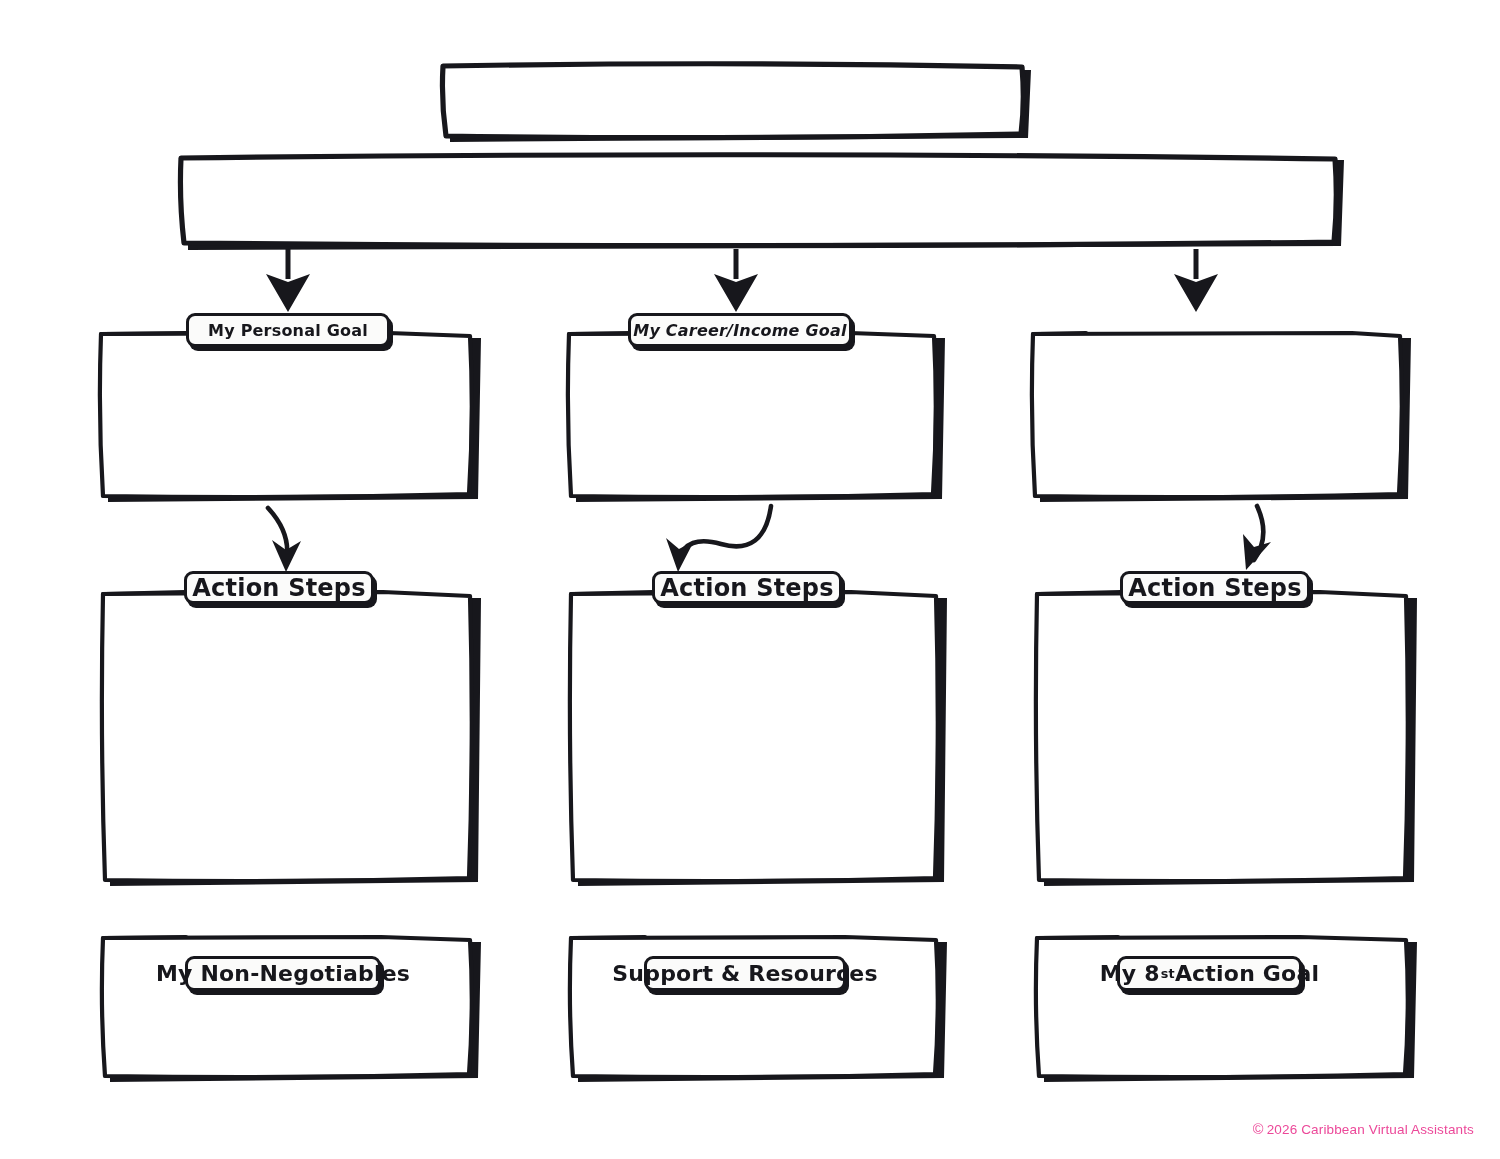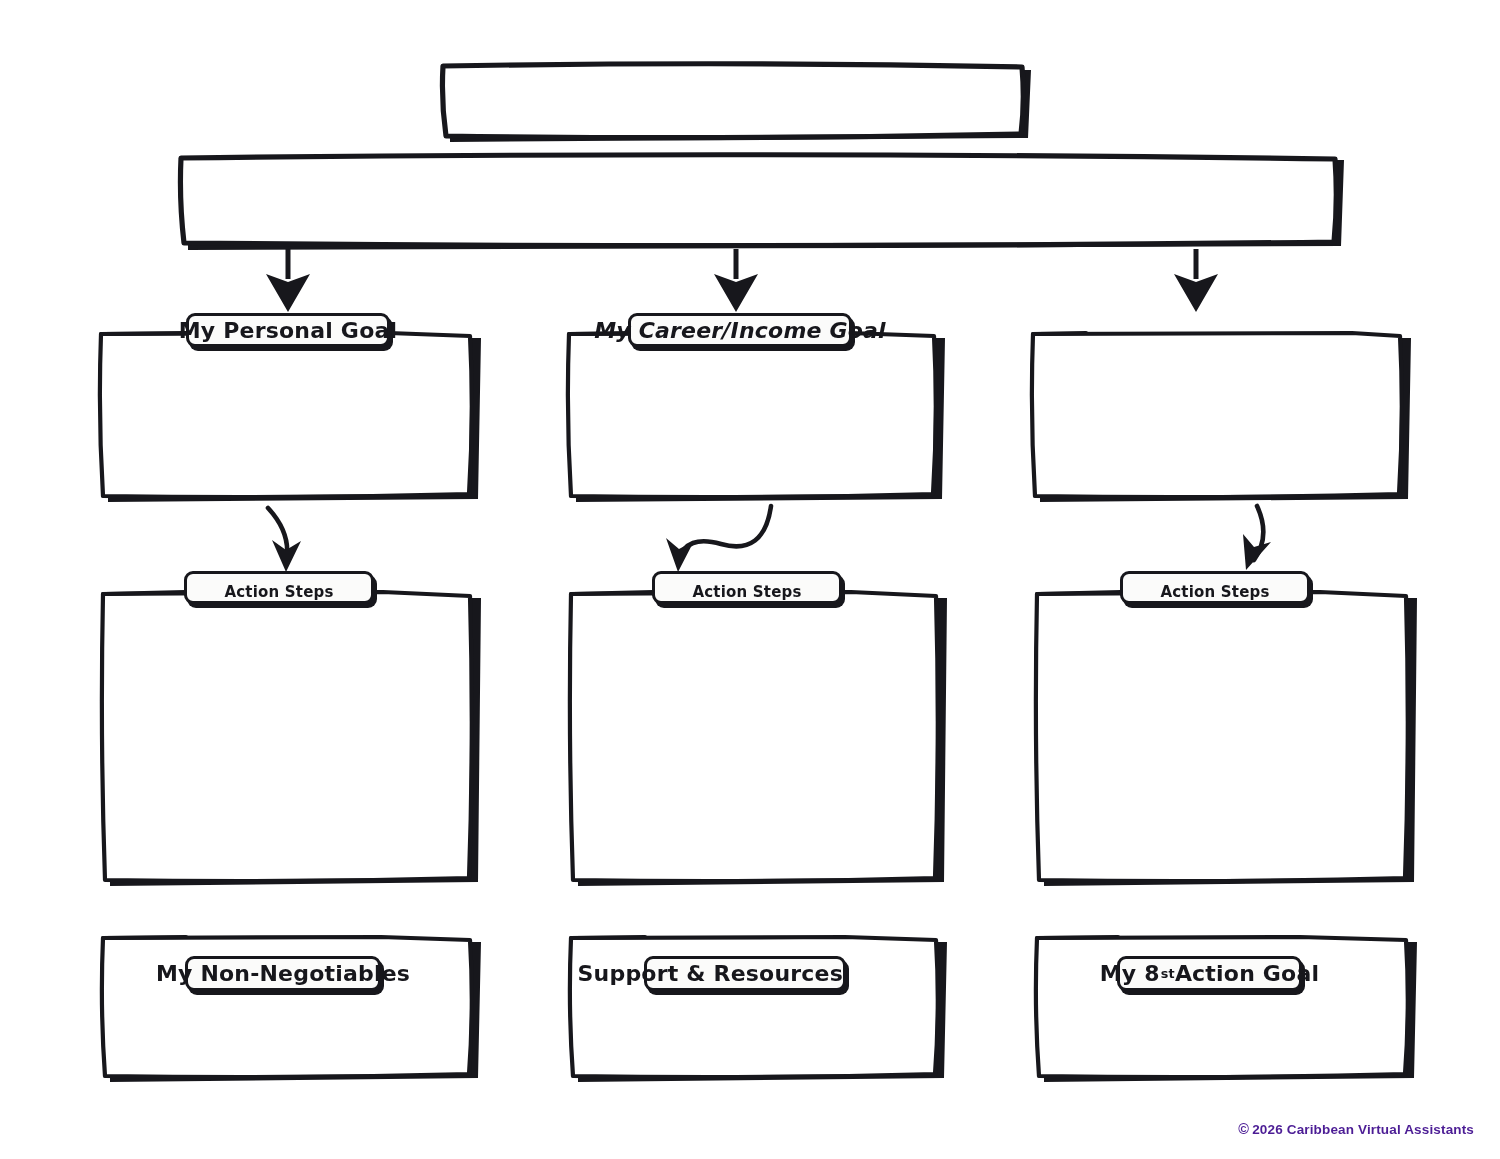--- a/index.html
+++ b/index.html
@@ -49,44 +49,43 @@
     box-shadow: 3px 4px 0 0 #17171c;
   }
   .tab .sup {
     font-size: 0.58em;
     vertical-align: super;
     line-height: 0;
     margin-left: 1px;
   }
 
   
-  .tab.t-goal    { height: 34px; font-size: 22px; justify-content: center; }
-  .tab.t-action  { height: 33px; font-size: 15px; align-items: flex-end; }
+  .tab.t-goal    { height: 34px; font-size: 16px; justify-content: center; }
+  .tab.t-action  { height: 33px; font-size: 24px; }
   .tab.t-bottom  { height: 35px; font-size: 22px; margin-top: 48px; }
 
   
   .field {
     position: absolute;
     background: transparent;
     z-index: 4;
     cursor: text;
   }
 
   
   #footer-credit {
     position: absolute;
     right: 26px;
     bottom: 22px;
     font-family: "Liberation Sans", sans-serif;
     font-size: 13.5px;
-    color: #4c1d95;
+    color: #ec4899;
     letter-spacing: 0.15px;
     white-space: nowrap;
     z-index: 7;
-    font-weight: bold;
   }
   #footer-credit .c-mark {
     font-size: 14.5px;
     margin-right: 3px;
   }
 </style>
 </head>
 <body>
 
 <div id="page">
@@ -216,21 +215,21 @@
   <div class="tab t-action" style="left:1120px; top:571px; width:190px;">
     <span>Action Steps</span>
   </div>
   <div class="field" style="left:1043px; top:604px; width:357px; height:270px;"></div>
 
   <div class="tab t-bottom" style="left:185px; top:908px; width:196px;">
     <span>My Non-Negotiables</span>
   </div>
   <div class="field" style="left:107px; top:944px; width:358px; height:126px;"></div>
 
-  <div class="tab t-bottom" style="left:644px; top:908px; width:202px;justify-content:flex-end;">
+  <div class="tab t-bottom" style="left:644px; top:908px; width:202px;">
     <span>Support &amp; Resources</span>
   </div>
   <div class="field" style="left:575px; top:944px; width:355px; height:126px;"></div>
 
   <div class="tab t-bottom" style="left:1117px; top:908px; width:185px;">
     <span>My 8</span>
       <span class="sup">st</span>
       <span> Action Goal</span>
   </div>
   <div class="field" style="left:1043px; top:944px; width:357px; height:126px;"></div>

